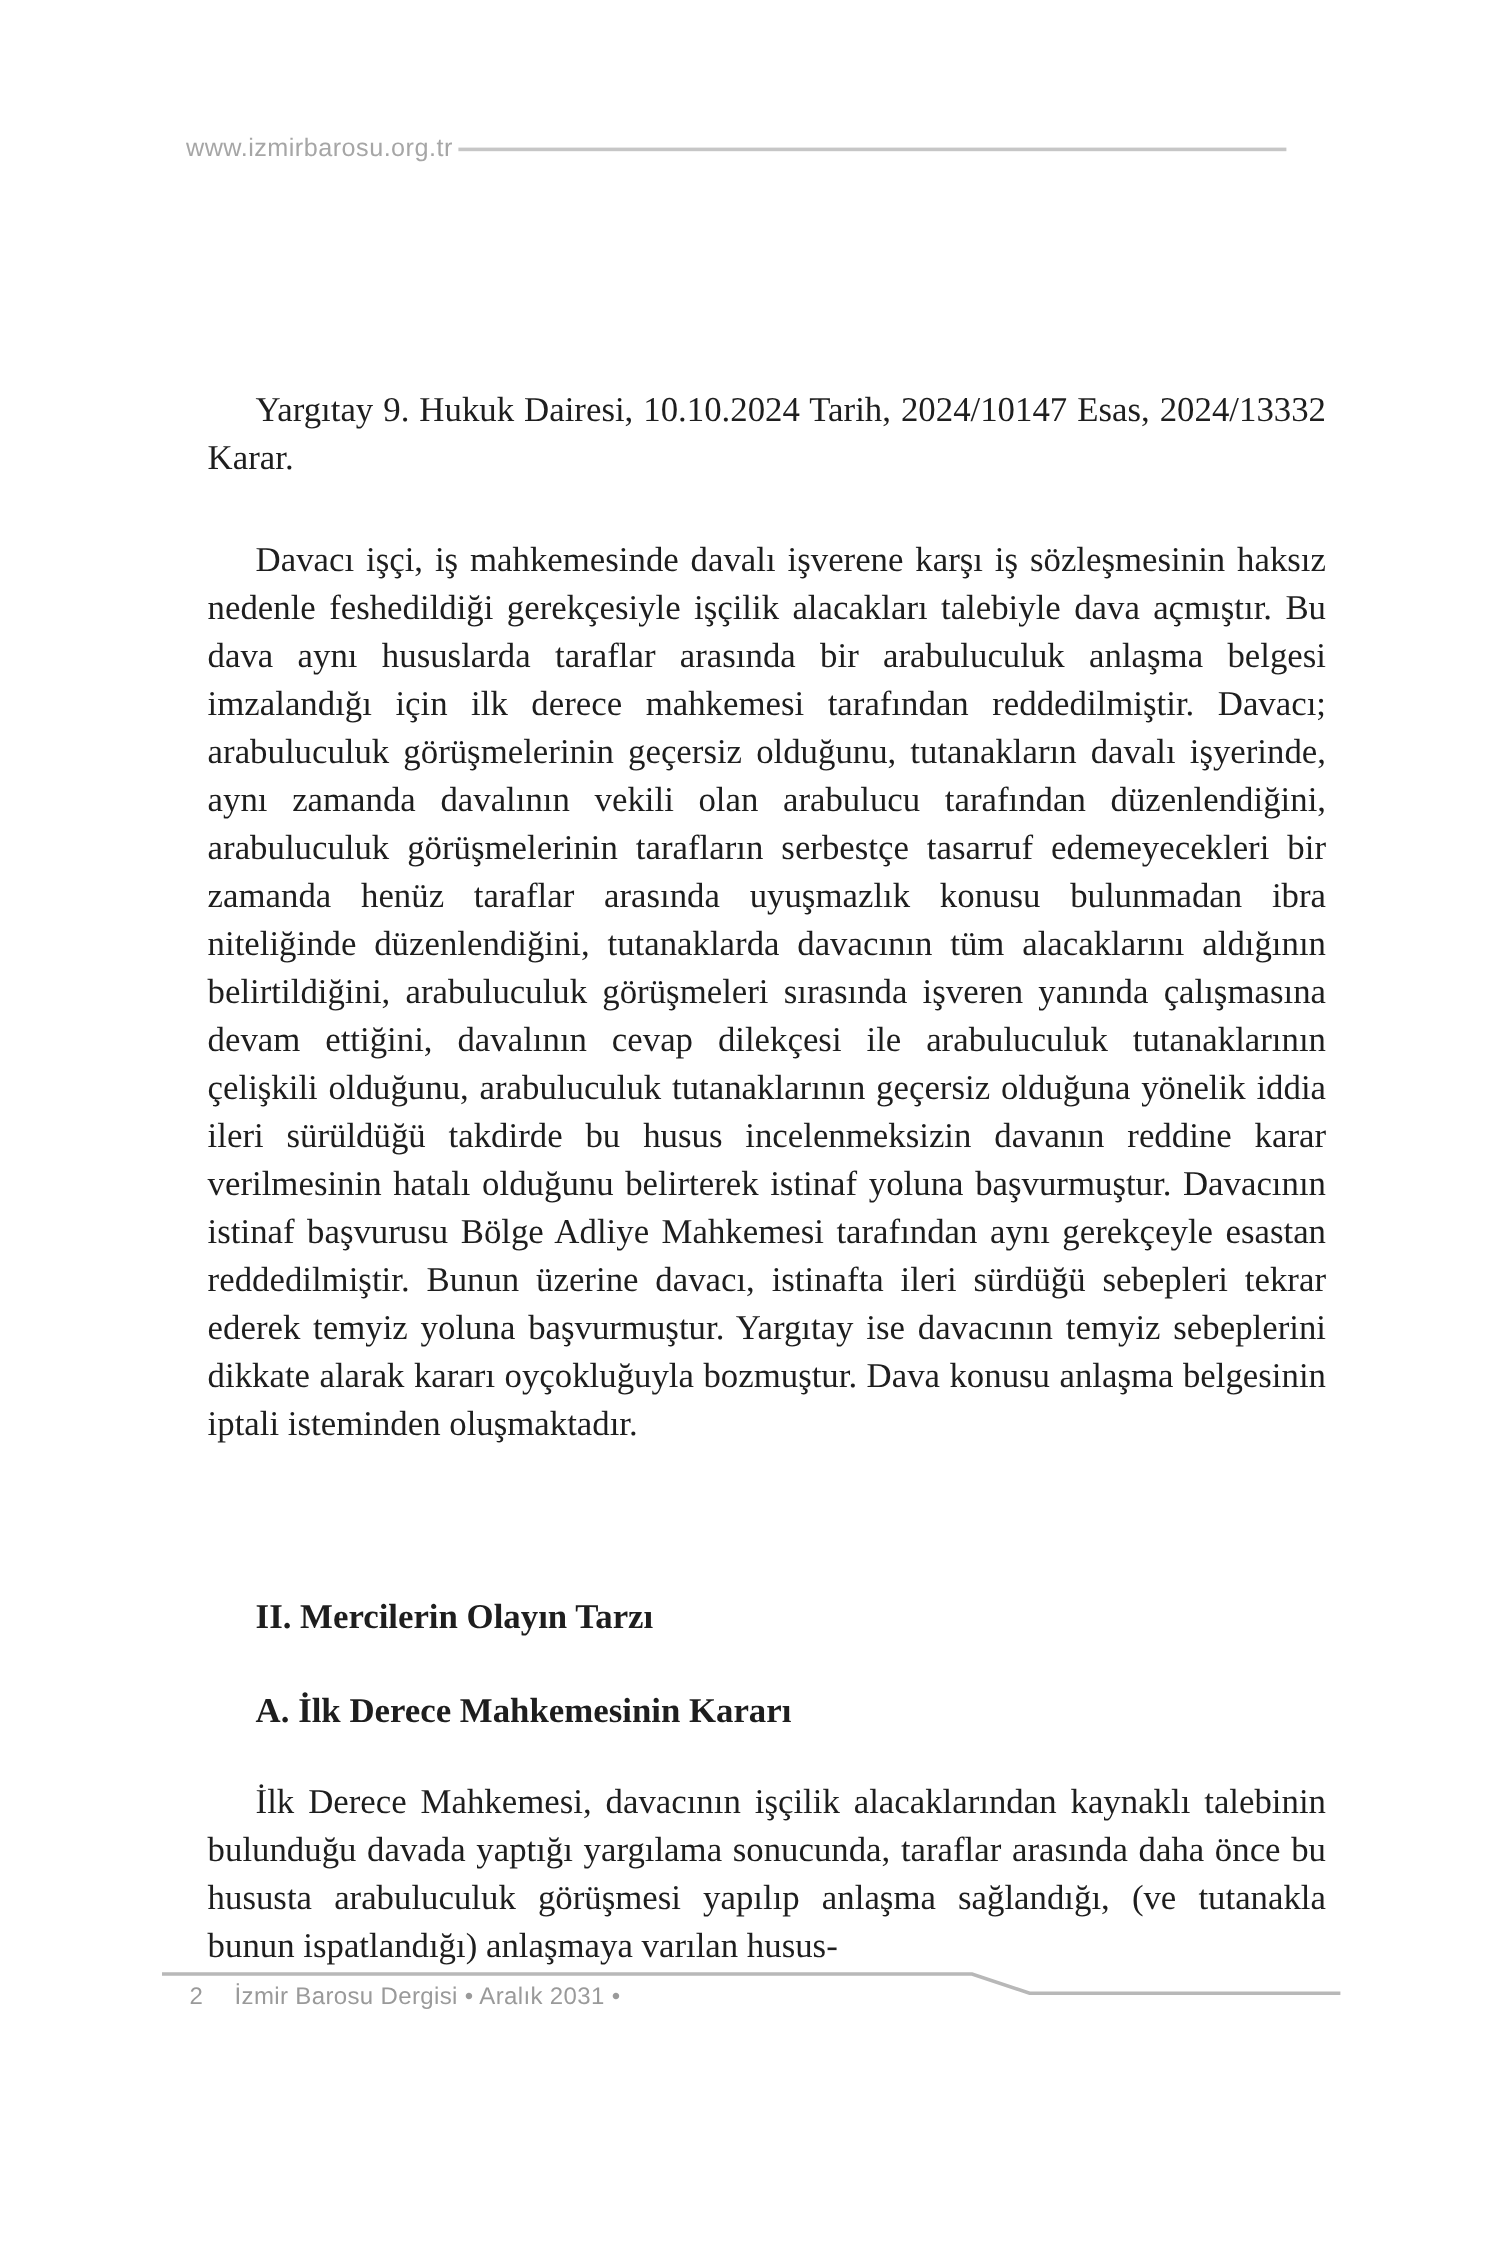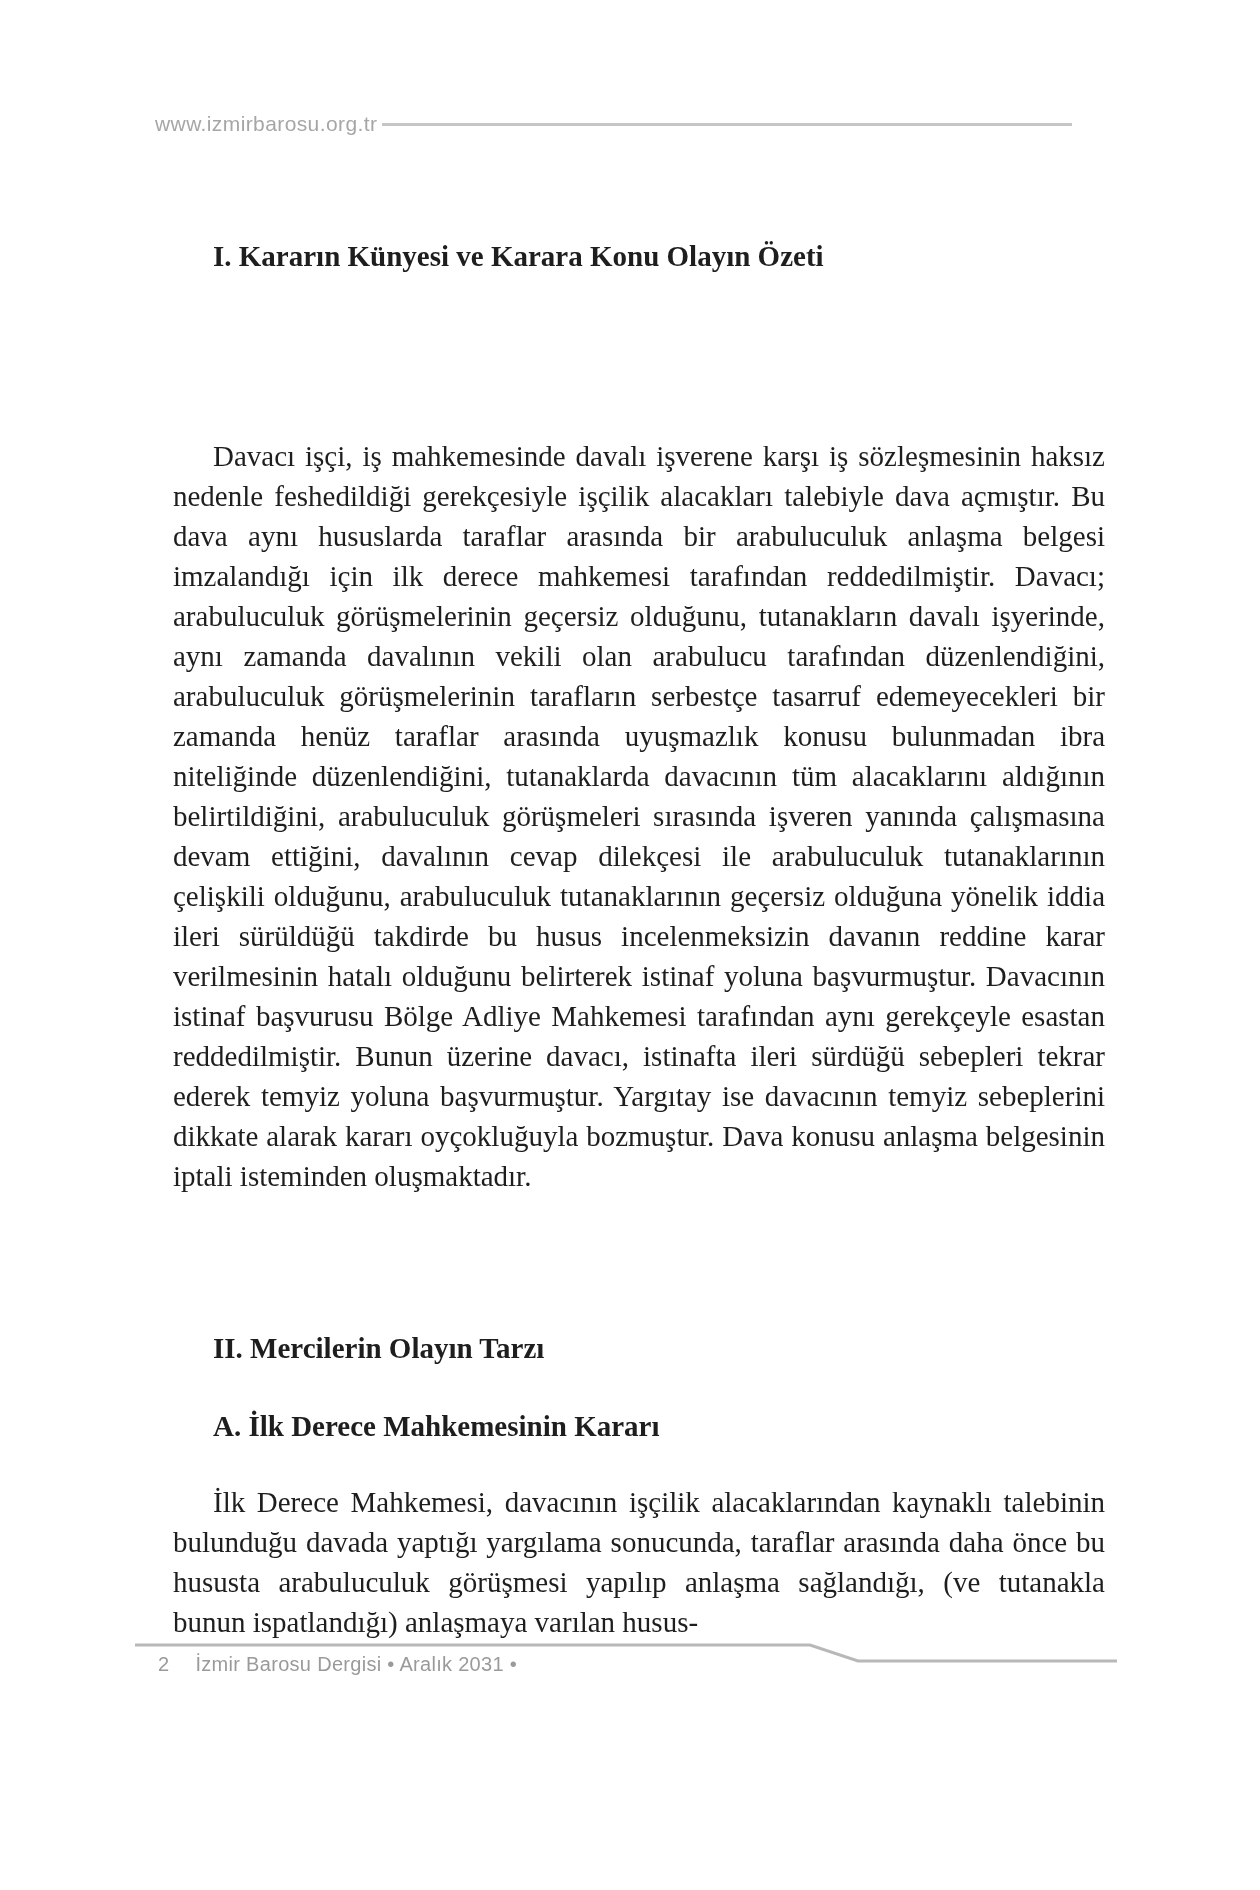--- a/index.html
+++ b/index.html
@@ -55,21 +55,21 @@
     left: 173px;
     width: 932px;
     font-size: 29px;
     line-height: 40px;
     text-align: justify;
     text-indent: 40px;
     color: #1e1e1e;
   }
   #section1-title   { top: 240px; }
   #citation-para    { top: 322px; }
-  #summary-para     { top: 436px; }
+  #summary-para     { top: 447px; }
   #section2-title   { top: 1332px; }
   #section2a-title  { top: 1410px; text-align: right; }
   #firstinst-para   { top: 1482px; }
 
   
   .footer-rule {
     position: absolute;
     left: 0;
     top: 1641px;
   }
@@ -90,22 +90,22 @@
 </head>
 <body>
 
 <div class="page">
 
   <div class="header">
     <span class="header-url">www.izmirbarosu.org.tr</span>
     <span class="header-rule"></span>
   </div>
 
-  <div class="doc-heading" id="section1-title">I. Kararın Künyesi ve Karara Konu Olayın Özeti</div>
 
+  <div class="doc-para" id="citation-para">Yargıtay 9. Hukuk Dairesi, 10.10.2024 Tarih, 2024/10147 Esas, 2024/13332 Karar.</div>
 
   <div class="doc-para" id="summary-para">Davacı işçi, iş mahkemesinde davalı işverene karşı iş sözleşmesinin haksız nedenle feshedildiği gerekçesiyle işçilik alacakları talebiyle dava açmıştır. Bu dava aynı hususlarda taraflar arasında bir arabuluculuk anlaşma belgesi imzalandığı için ilk derece mahkemesi tarafından reddedilmiştir. Davacı; arabuluculuk görüşmelerinin geçersiz olduğunu, tutanakların davalı işyerinde, aynı zamanda davalının vekili olan arabulucu tarafından düzenlendiğini, arabuluculuk görüşmelerinin tarafların serbestçe tasarruf edemeyecekleri bir zamanda henüz taraflar arasında uyuşmazlık konusu bulunmadan ibra niteliğinde düzenlendiğini, tutanaklarda davacının tüm alacaklarını aldığının belirtildiğini, arabuluculuk görüşmeleri sırasında işveren yanında çalışmasına devam ettiğini, davalının cevap dilekçesi ile arabuluculuk tutanaklarının çelişkili olduğunu, arabuluculuk tutanaklarının geçersiz olduğuna yönelik iddia ileri sürüldüğü takdirde bu husus incelenmeksizin davanın reddine karar verilmesinin hatalı olduğunu belirterek istinaf yoluna başvurmuştur. Davacının istinaf başvurusu Bölge Adliye Mahkemesi tarafından aynı gerekçeyle esastan reddedilmiştir. Bunun üzerine davacı, istinafta ileri sürdüğü sebepleri tekrar ederek temyiz yoluna başvurmuştur. Yargıtay ise davacının temyiz sebeplerini dikkate alarak kararı oyçokluğuyla bozmuştur. Dava konusu anlaşma belgesinin iptali isteminden oluşmaktadır.</div>
 
   <div class="doc-heading" id="section2-title">II. Mercilerin Olayın Tarzı</div>
 
   <div class="doc-heading" id="section2a-title">A. İlk Derece Mahkemesinin Kararı</div>
 
   <div class="doc-para" id="firstinst-para">İlk Derece Mahkemesi, davacının işçilik alacaklarından kaynaklı talebinin bulunduğu davada yaptığı yargılama sonucunda, taraflar arasında daha önce bu hususta arabuluculuk görüşmesi yapılıp anlaşma sağlandığı, (ve tutanakla bunun ispatlandığı) anlaşmaya varılan husus-</div>
 
   <svg class="footer-rule" width="1260" height="26" viewBox="0 0 1260 26">

